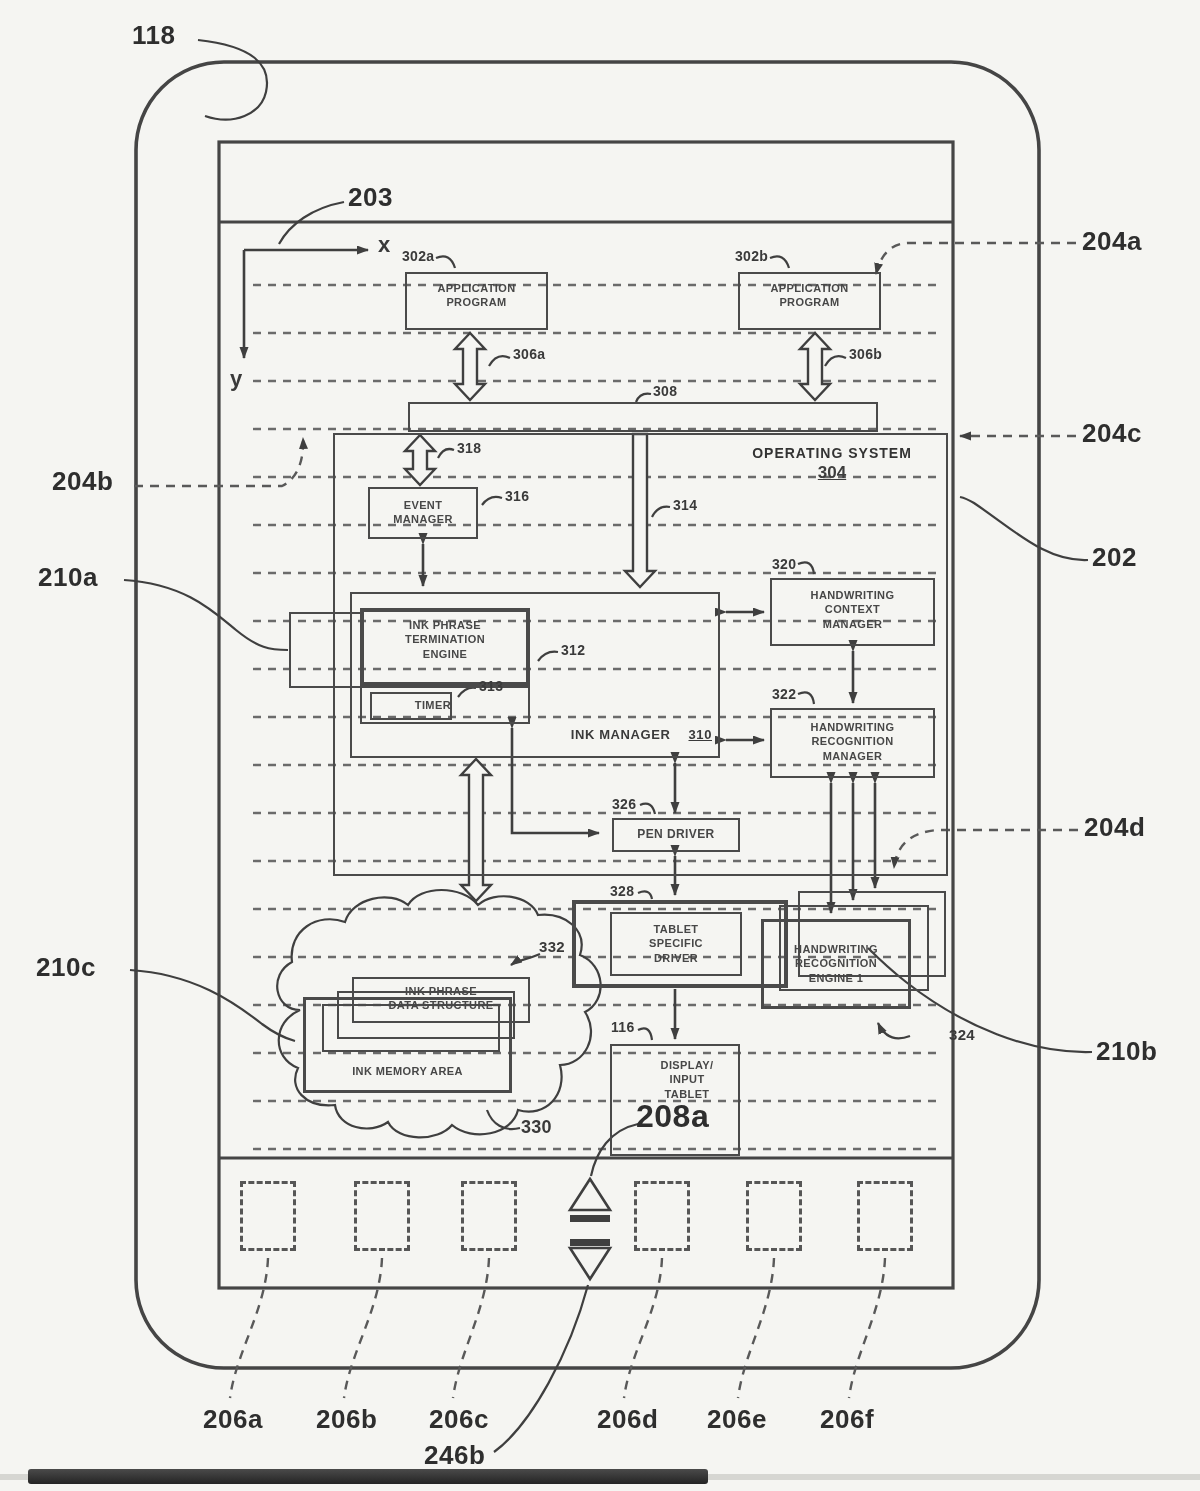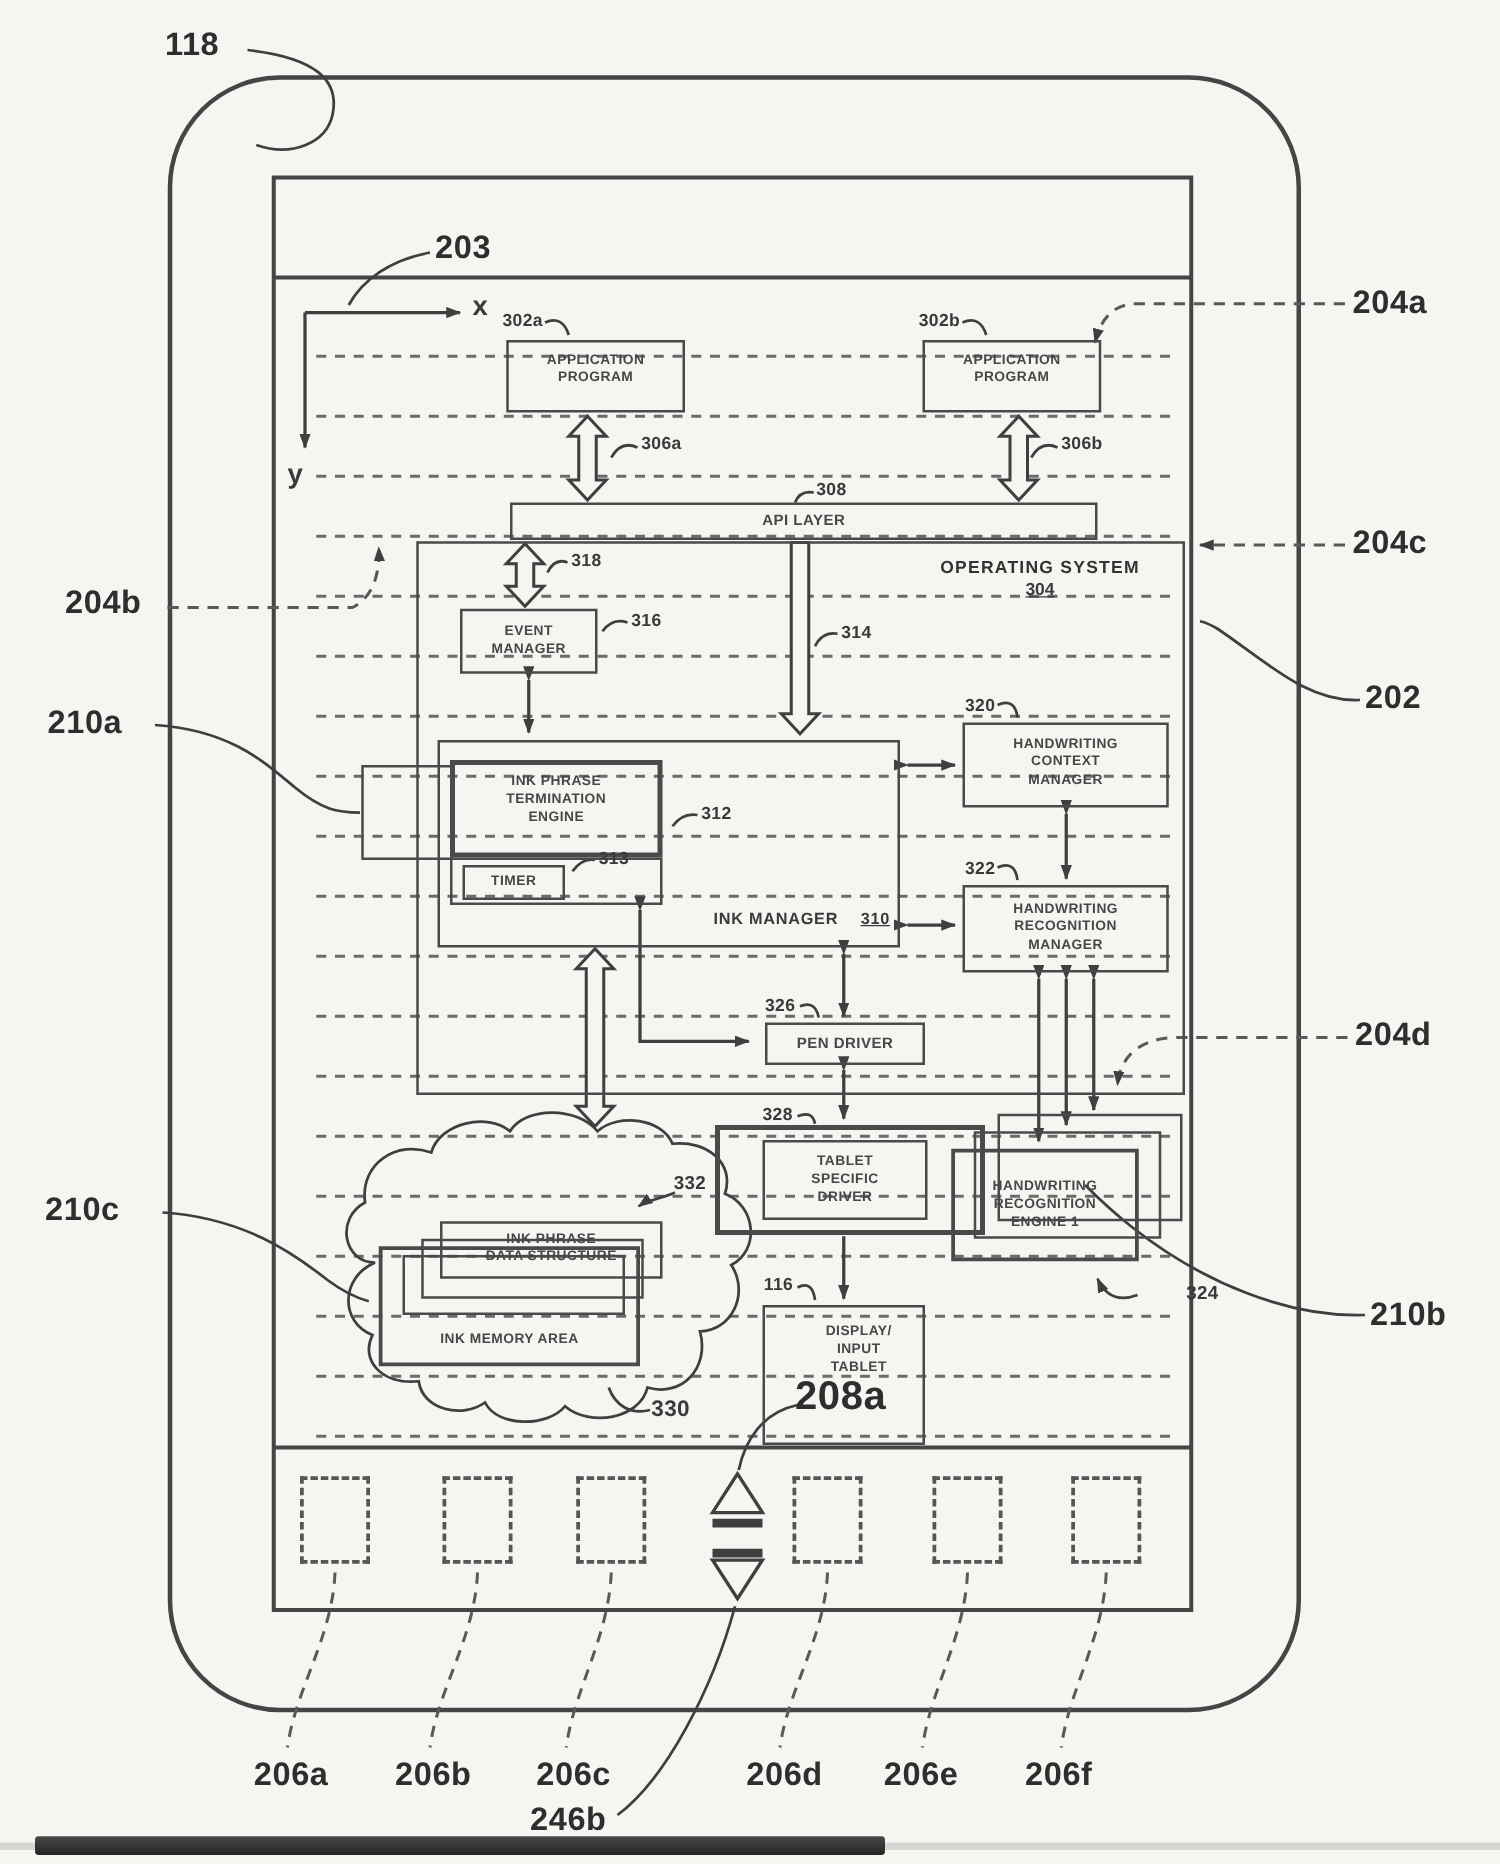--- a/index.html
+++ b/index.html
@@ -10,21 +10,21 @@
   .b3{border-width:3px;}
   .b4{border-width:4px;}
   .dashedbox{border:3px dashed #565656;}
   .txt{position:absolute;z-index:3;font-size:11px;font-weight:700;letter-spacing:.4px;line-height:1.3;
        color:#474747;text-align:center;white-space:pre-line;}
   .ref{position:absolute;z-index:3;font-size:14px;font-weight:600;color:#3a3a3a;letter-spacing:.3px;}
   .REF{position:absolute;z-index:3;font-size:26px;font-weight:600;color:#2e2e2e;letter-spacing:.5px;}
   .u{text-decoration:underline;}
   .ostitle{position:absolute;z-index:3;text-align:center;}
   .ostitle .t1{font-size:14px;font-weight:700;letter-spacing:1px;color:#333;}
-  .ostitle .t2{font-size:14px;font-weight:600;margin-top:2px;}
+  .ostitle .t2{font-size:17px;font-weight:600;margin-top:2px;}
   .inkmgr{position:absolute;z-index:3;display:flex;gap:18px;align-items:center;justify-content:flex-end;
           font-size:13px;font-weight:700;letter-spacing:.6px;color:#3a3a3a;}
   .axis{font-weight:700;font-size:22px;}
   #ruled line{stroke:#6b6b6b;stroke-width:2.4;stroke-dasharray:8 7;}
   .ln{stroke:#3f3f3f;stroke-width:2.6;fill:none;}
   .thin{stroke:#3f3f3f;stroke-width:2.2;fill:none;}
   .lnd{stroke:#595959;stroke-width:2.4;fill:none;stroke-dasharray:9 7;}
   .hollow{fill:#f5f5f2;stroke:#3f3f3f;stroke-width:2.4;}
   .s3{stroke:#454545;stroke-width:3.2;fill:none;}
   .s35{stroke:#454545;stroke-width:3.6;fill:none;}
@@ -186,31 +186,30 @@
   <div class="box dashedbox" style="left:354px;top:1181px;width:56px;height:70px;"></div>
   <div class="box dashedbox" style="left:461px;top:1181px;width:56px;height:70px;"></div>
   <div class="box dashedbox" style="left:634px;top:1181px;width:56px;height:70px;"></div>
   <div class="box dashedbox" style="left:746px;top:1181px;width:56px;height:70px;"></div>
   <div class="box dashedbox" style="left:857px;top:1181px;width:56px;height:70px;"></div>
 
   <div class="txt" style="left:406px;top:281px;width:141px;">APPLICATION
 PROGRAM</div>
   <div class="txt" style="left:739px;top:281px;width:141px;">APPLICATION
 PROGRAM</div>
-  <div class="txt" style="left:408px;top:409px;width:470px;font-size:12px;">API LAYER</div>
   <div class="ostitle" style="left:726px;top:445px;width:212px;">
     <div class="t1">OPERATING SYSTEM</div>
     <div class="t2 u">304</div>
   </div>
   <div class="txt" style="left:369px;top:498px;width:108px;">EVENT
 MANAGER</div>
   <div class="txt" style="left:362px;top:618px;width:166px;">INK PHRASE
 TERMINATION
 ENGINE</div>
-  <div class="txt" style="left:371px;top:698px;width:80px;">TIMER</div>
+  <div class="txt" style="left:371px;top:698px;width:80px;text-align:right;">TIMER</div>
   <div class="inkmgr" style="left:530px;top:727px;width:182px;">
     <span>INK MANAGER</span>
     <span class="u">310</span>
   </div>
   <div class="txt" style="left:771px;top:588px;width:163px;">HANDWRITING
 CONTEXT
 MANAGER</div>
   <div class="txt" style="left:771px;top:720px;width:163px;">HANDWRITING
 RECOGNITION
 MANAGER</div>

